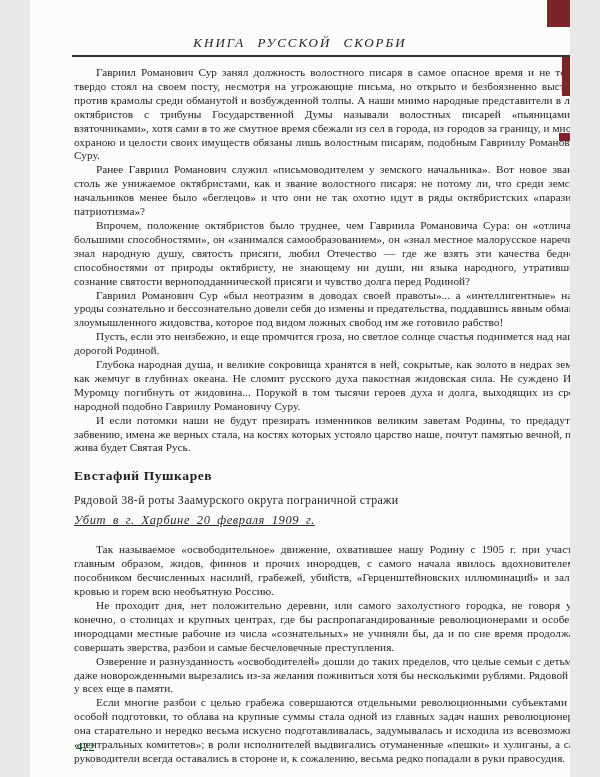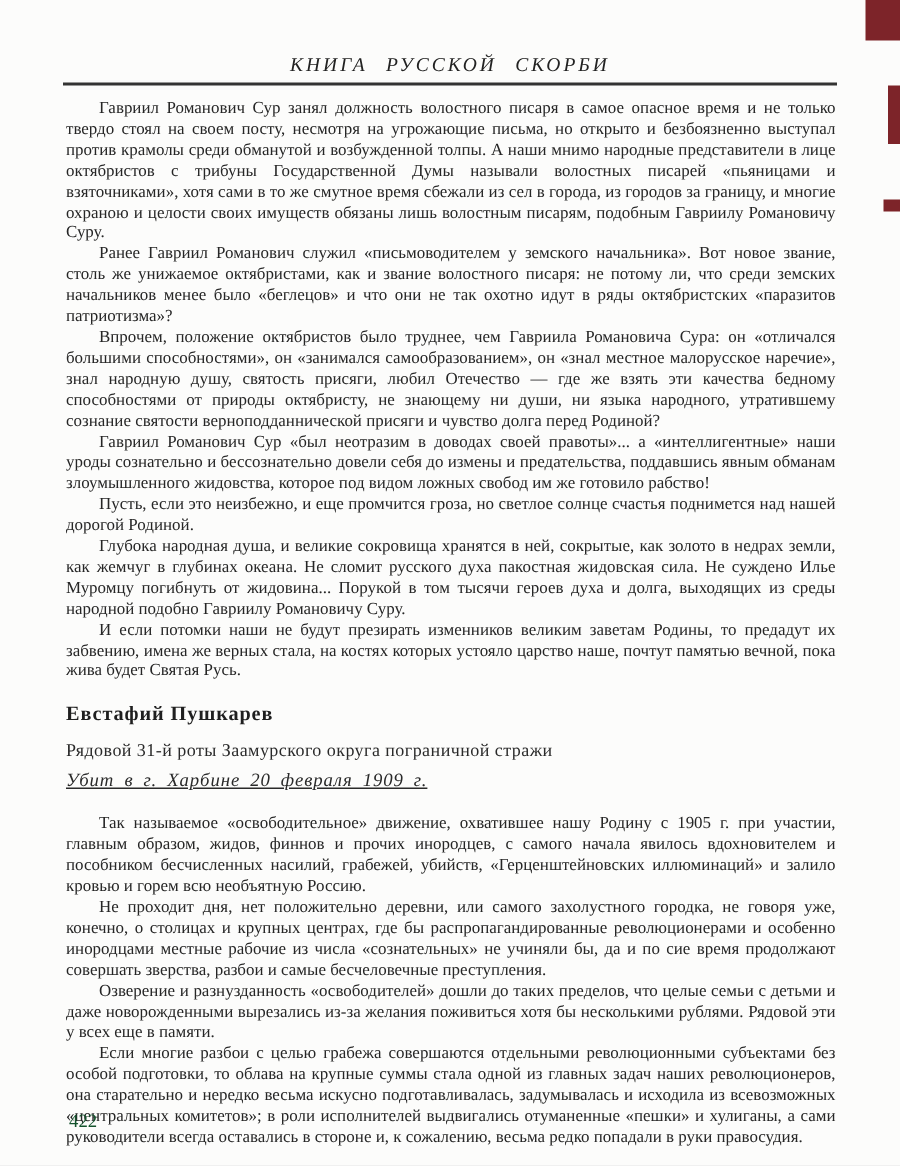--- a/index.html
+++ b/index.html
@@ -4,21 +4,21 @@
 <style>
   :root {
     --ink: #2a2a2a;
     --paper: #fcfcfb;
     --edge: #7d2429;
   }
   * { box-sizing: border-box; margin: 0; padding: 0; }
   html, body { background: #e8e8e8; }
   .page {
     position: relative;
-    width: 600px;
+    width: 540px;
     height: 777px;
     background: var(--paper);
     overflow: hidden;
     font-family: "Liberation Serif", "DejaVu Serif", serif;
     color: var(--ink);
     margin: 0 auto;
   }
   
   .edge-mark { position: absolute; background: var(--edge); }
   .edge-mark.m1 { right: 0; top: 0; width: 23px; height: 27px; }
@@ -103,21 +103,21 @@
     <p class="para">Гавриил Романович Сур занял должность волостного писаря в самое опасное время и не только твердо стоял на своем посту, несмотря на угрожающие письма, но открыто и безбоязненно выступал против крамолы среди обманутой и возбужденной толпы. А наши мнимо народные представители в лице октябристов с трибуны Государственной Думы называли волостных писарей «пьяницами и взяточниками», хотя сами в то же смутное время сбежали из сел в города, из городов за границу, и многие охраною и целости своих имуществ обязаны лишь волостным писарям, подобным Гавриилу Романовичу Суру.</p>
     <p class="para">Ранее Гавриил Романович служил «письмоводителем у земского начальника». Вот новое звание, столь же унижаемое октябристами, как и звание волостного писаря: не потому ли, что среди земских начальников менее было «беглецов» и что они не так охотно идут в ряды октябристских «паразитов патриотизма»?</p>
     <p class="para">Впрочем, положение октябристов было труднее, чем Гавриила Романовича Сура: он «отличался большими способностями», он «занимался самообразованием», он «знал местное малорусское наречие», знал народную душу, святость присяги, любил Отечество — где же взять эти качества бедному способностями от природы октябристу, не знающему ни души, ни языка народного, утратившему сознание святости верноподданнической присяги и чувство долга перед Родиной?</p>
     <p class="para">Гавриил Романович Сур «был неотразим в доводах своей правоты»... а «интеллигентные» наши уроды сознательно и бессознательно довели себя до измены и предательства, поддавшись явным обманам злоумышленного жидовства, которое под видом ложных свобод им же готовило рабство!</p>
     <p class="para">Пусть, если это неизбежно, и еще промчится гроза, но светлое солнце счастья поднимется над нашей дорогой Родиной.</p>
     <p class="para">Глубока народная душа, и великие сокровища хранятся в ней, сокрытые, как золото в недрах земли, как жемчуг в глубинах океана. Не сломит русского духа пакостная жидовская сила. Не суждено Илье Муромцу погибнуть от жидовина... Порукой в том тысячи героев духа и долга, выходящих из среды народной подобно Гавриилу Романовичу Суру.</p>
     <p class="para">И если потомки наши не будут презирать изменников великим заветам Родины, то предадут их забвению, имена же верных стала, на костях которых устояло царство наше, почтут памятью вечной, пока жива будет Святая Русь.</p>
 
     <section class="obit-head">
       <h2 class="obit-name">Евстафий Пушкарев</h2>
-      <div class="obit-rank">Рядовой 31-й роты Заамурского округа пограничной стражи</div>
+      <div class="obit-rank">Рядовой 38-й роты Заамурского округа пограничной стражи</div>
       <div class="obit-death">Убит в г. Харбине 20 февраля 1909 г.</div>
     </section>
 
     <p class="para">Так называемое «освободительное» движение, охватившее нашу Родину с 1905 г. при участии, главным образом, жидов, финнов и прочих инородцев, с самого начала явилось вдохновителем и пособником бесчисленных насилий, грабежей, убийств, «Герценштейновских иллюминаций» и залило кровью и горем всю необъятную Россию.</p>
     <p class="para">Не проходит дня, нет положительно деревни, или самого захолустного городка, не говоря уже, конечно, о столицах и крупных центрах, где бы распропагандированные революционерами и особенно инородцами местные рабочие из числа «сознательных» не учиняли бы, да и по сие время продолжают совершать зверства, разбои и самые бесчеловечные преступления.</p>
     <p class="para">Озверение и разнузданность «освободителей» дошли до таких пределов, что целые семьи с детьми и даже новорожденными вырезались из-за желания поживиться хотя бы несколькими рублями. Рядовой эти у всех еще в памяти.</p>
     <p class="para">Если многие разбои с целью грабежа совершаются отдельными революционными субъектами без особой подготовки, то облава на крупные суммы стала одной из главных задач наших революционеров, она старательно и нередко весьма искусно подготавливалась, задумывалась и исходила из всевозможных «центральных комитетов»; в роли исполнителей выдвигались отуманенные «пешки» и хулиганы, а сами руководители всегда оставались в стороне и, к сожалению, весьма редко попадали в руки правосудия.</p>
 
   </main>
 

